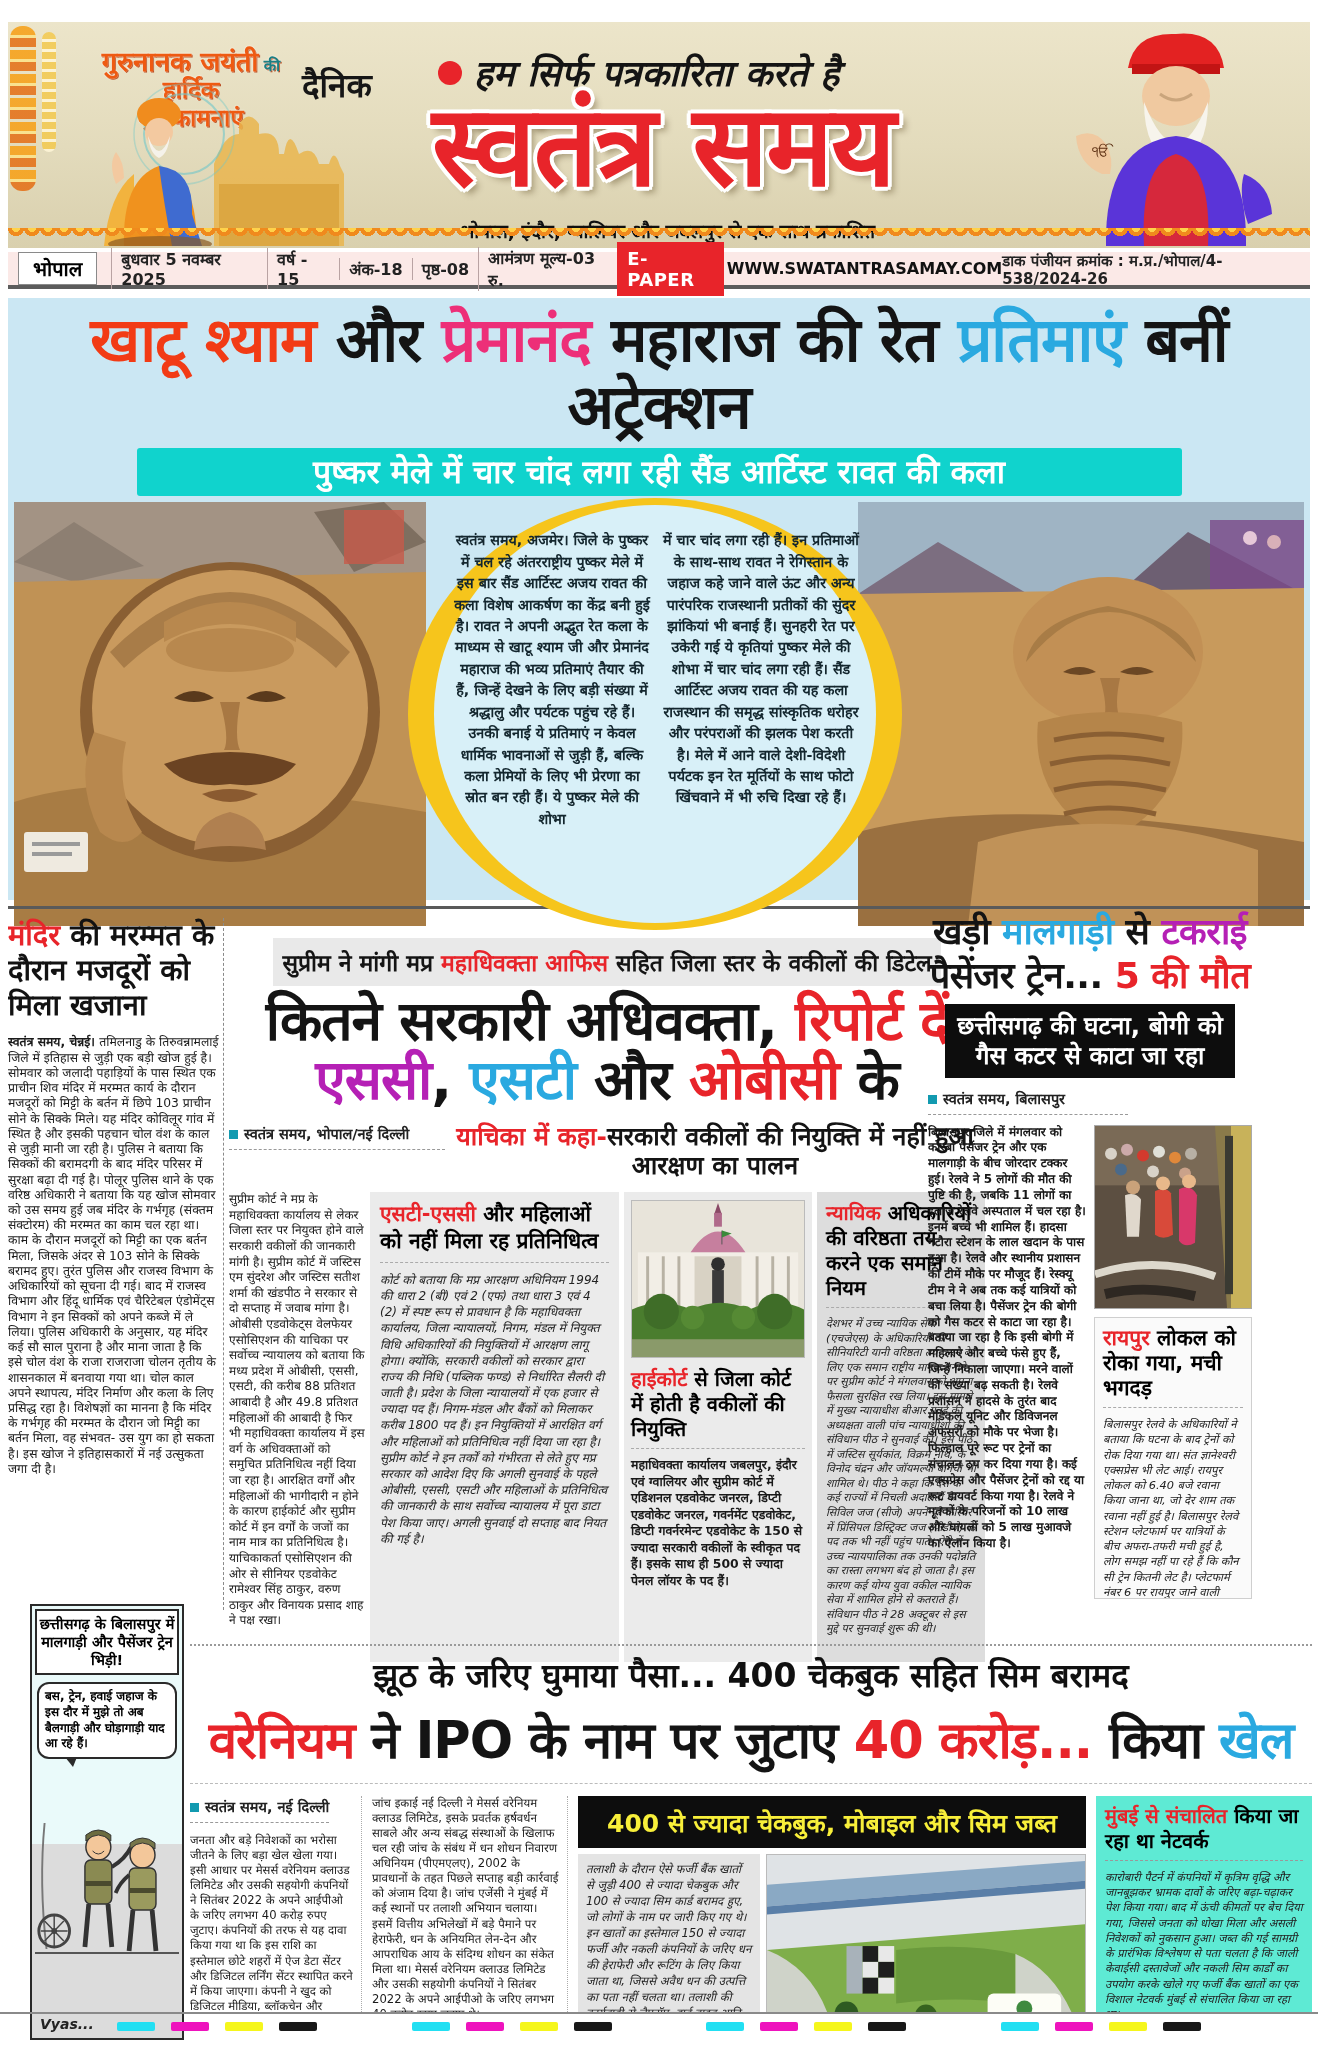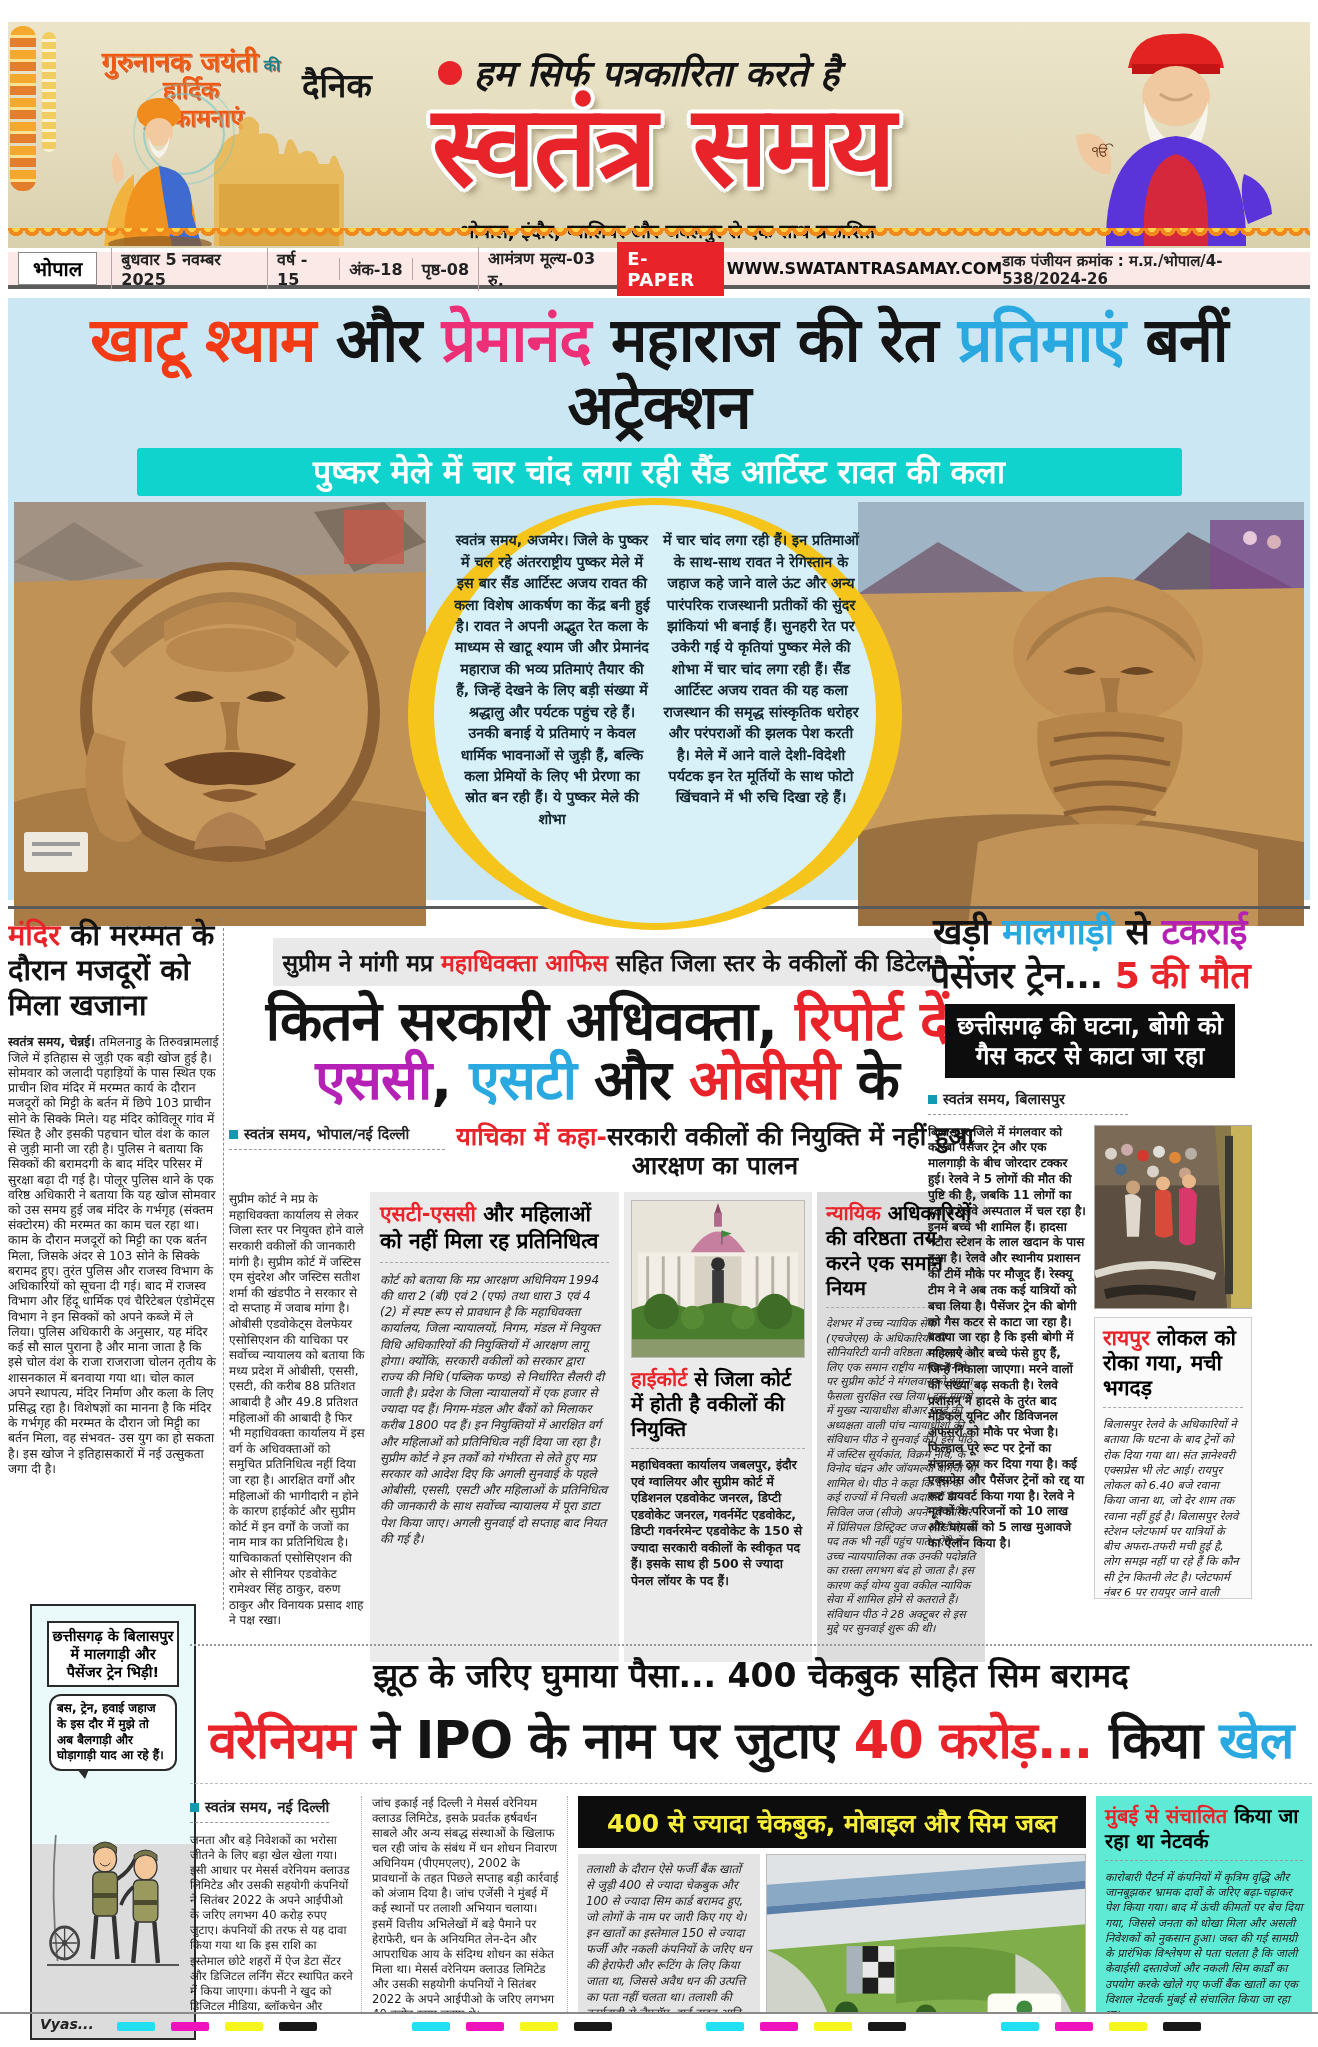--- a/index.html
+++ b/index.html
@@ -67,22 +67,22 @@
   .rule1 { position:absolute; left:8px; top:906px; width:1302px; height:3px; background:#5a5a5a; }
 
   
   .temple { position:absolute; left:8px; top:918px; width:211px; height:676px; overflow:hidden; }
   .temple h2 { font-size:29px; line-height:1.2; font-weight:800; color:#121212; }
   .temple .body { margin-top:13px; font-size:12.3px; line-height:1.24; color:#1a1a1a; }
   .lead-in { font-weight:800; }
   .vdiv1 { position:absolute; left:223px; top:918px; height:692px; border-left:1px dashed #8a8a8a; }
 
   
-  .cartoon { position:absolute; left:30px; top:1604px; width:166px; height:436px; border:2px solid #2a2a2a;
-    background:linear-gradient(180deg,#eafafa 0 55%,#dcdcdc 55% 100%); padding:15px; }
+  .cartoon { position:absolute; left:30px; top:1604px; width:154px; height:436px; border:2px solid #2a2a2a;
+    background:linear-gradient(180deg,#eafafa 0 55%,#dcdcdc 55% 100%); padding:3px; }
   .cartoon-head { border:2px solid #2a2a2a; background:#fff; padding:4px 2px; text-align:center;
     font-size:14.5px; font-weight:800; line-height:1.25; position:relative; }
   .cartoon-bubble { margin:7px 2px 0; border:2px solid #2a2a2a; border-radius:12px; background:#fff;
     padding:5px 6px; font-size:12px; font-weight:800; line-height:1.3; position:relative; }
   .cartoon-bubble::after { content:""; position:absolute; left:26px; bottom:-10px; width:0; height:0;
     border-left:8px solid transparent; border-right:4px solid transparent; border-top:10px solid #2a2a2a; }
   .cartoon-art { margin-top:4px; height:208px; }
   .cartoon-art svg { display:block; width:100%; height:100%; }
   .cartoon-sign { position:absolute; left:8px; bottom:6px; font-size:14px; font-weight:800; font-style:italic; color:#222; }
 

